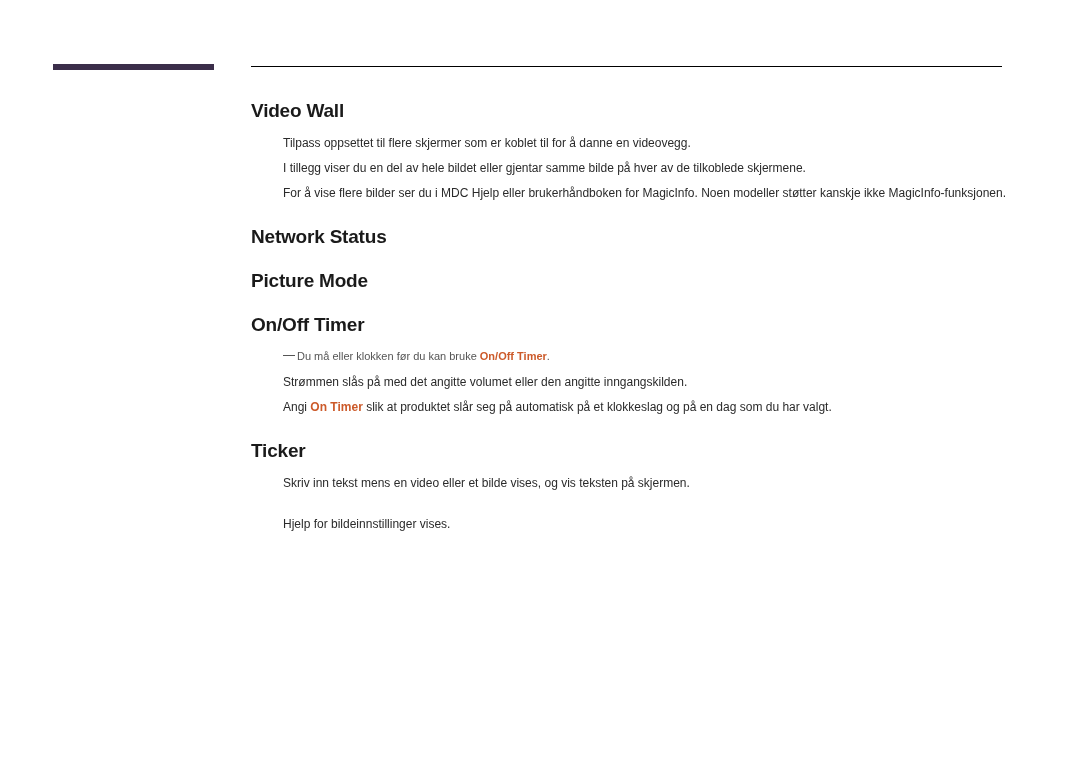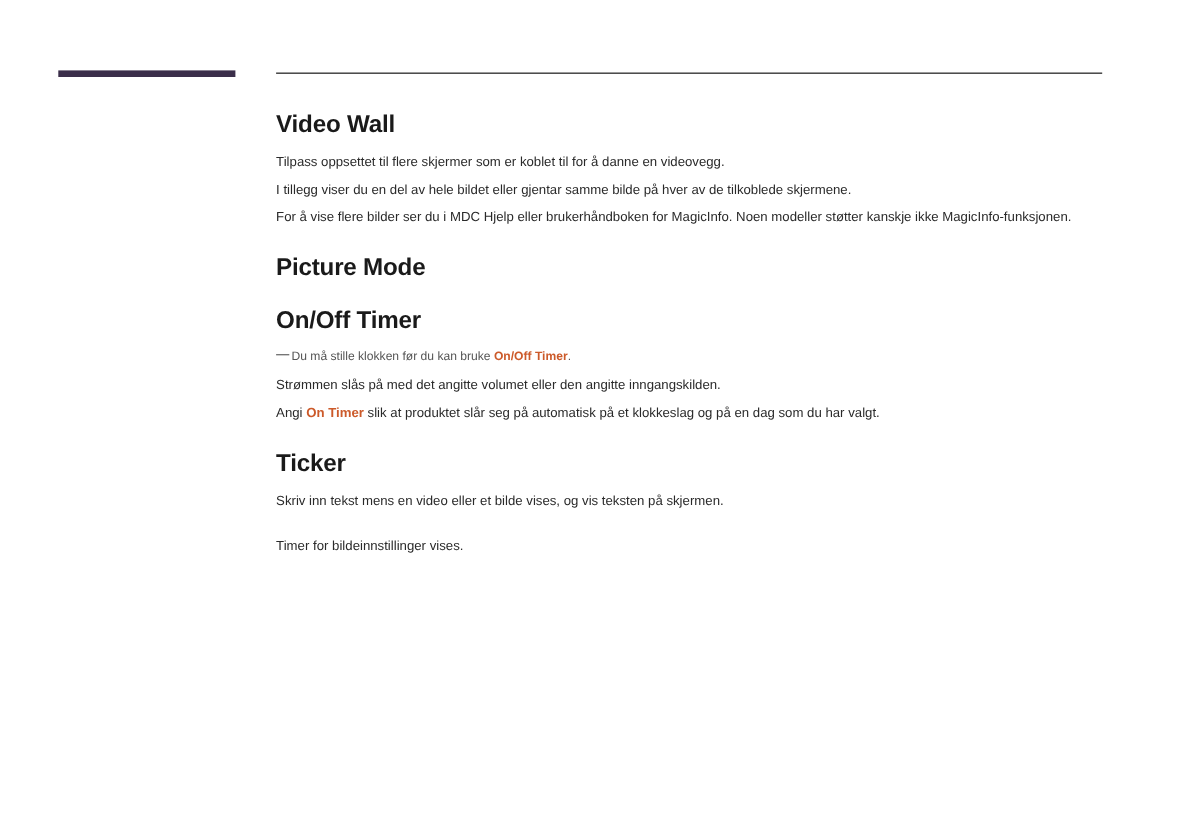--- a/index.html
+++ b/index.html
@@ -34,32 +34,33 @@
   .content {
     position: absolute;
     top: 100px;
     left: 251px;
     width: 760px;
   }
   .section {
     margin-bottom: 22px;
   }
   h2 {
-    font-size: 22px;
+    font-size: 19px;
     font-weight: 600;
     color: #1a1a1a;
     margin-bottom: 12px;
     letter-spacing: -0.2px;
   }
   p {
     font-size: 12px;
     line-height: 1.6;
     color: #2a2a2a;
     margin-bottom: 6px;
     font-weight: 400;
+    margin-left: 32px;
   }
   .note {
     font-size: 11px;
     color: #555555;
     margin-bottom: 8px;
   }
   .note-dash {
     display: inline-block;
     border-top: 1px solid #555555;
     width: 12px;
@@ -82,35 +83,36 @@
 <div class="content">
 
   <div class="section">
     <h2>Video Wall</h2>
     <p>Tilpass oppsettet til flere skjermer som er koblet til for å danne en videovegg.</p>
     <p>I tillegg viser du en del av hele bildet eller gjentar samme bilde på hver av de tilkoblede skjermene.</p>
     <p>For å vise flere bilder ser du i MDC Hjelp eller brukerhåndboken for MagicInfo. Noen modeller støtter kanskje ikke MagicInfo-funksjonen.</p>
   </div>
 
   <div class="section">
+    <h2>Network Status</h2>
   </div>
 
   <div class="section">
     <h2>Picture Mode</h2>
   </div>
 
   <div class="section">
     <h2>On/Off Timer</h2>
-    <p class="note"><span class="note-dash"></span><span>Du må stille klokken før du kan bruke </span><span class="highlight">On/Off Timer</span><span>.</span></p>
+    <p class="note"><span class="note-dash"></span><span>Du må eller klokken før du kan bruke </span><span class="highlight">On/Off Timer</span><span>.</span></p>
     <p>Strømmen slås på med det angitte volumet eller den angitte inngangskilden.</p>
     <p><span>Angi </span><span class="highlight">On Timer</span><span> slik at produktet slår seg på automatisk på et klokkeslag og på en dag som du har valgt.</span></p>
   </div>
 
   <div class="section">
     <h2>Ticker</h2>
     <p>Skriv inn tekst mens en video eller et bilde vises, og vis teksten på skjermen.</p>
   </div>
 
   <div class="section">
-    <p>Timer for bildeinnstillinger vises.</p>
+    <p>Hjelp for bildeinnstillinger vises.</p>
   </div>
 
 </div>
 
 </body></html>

